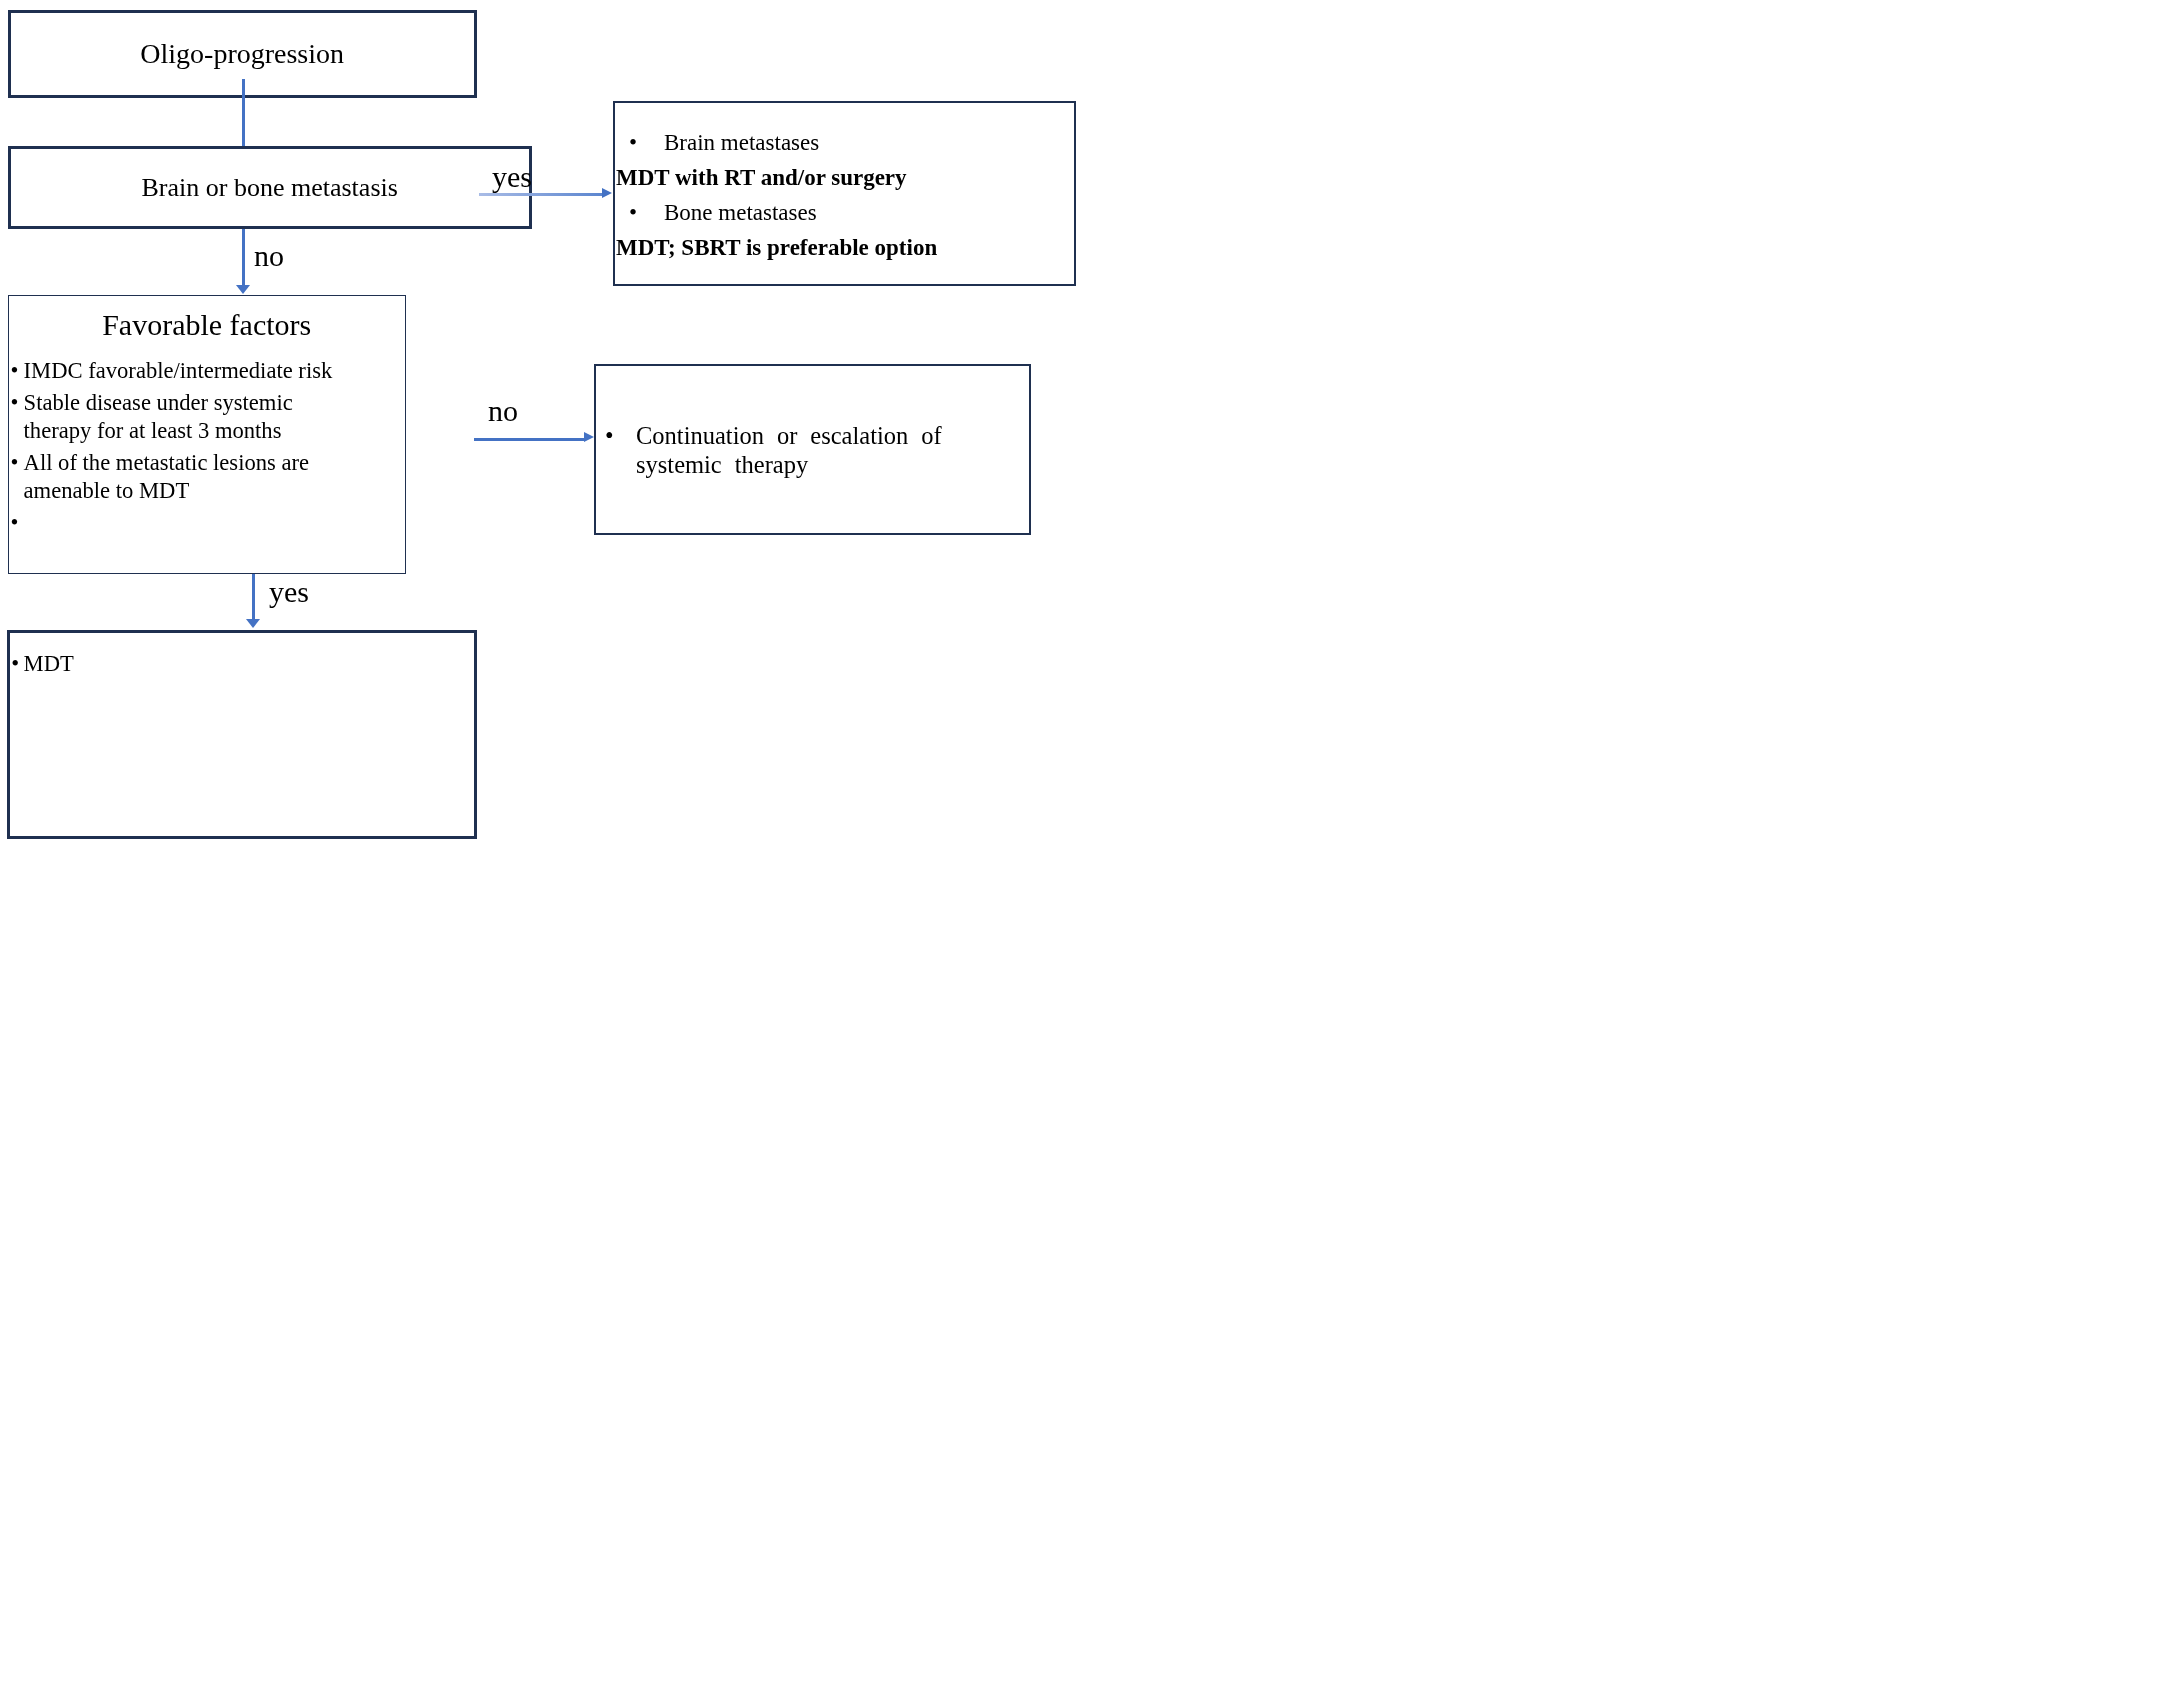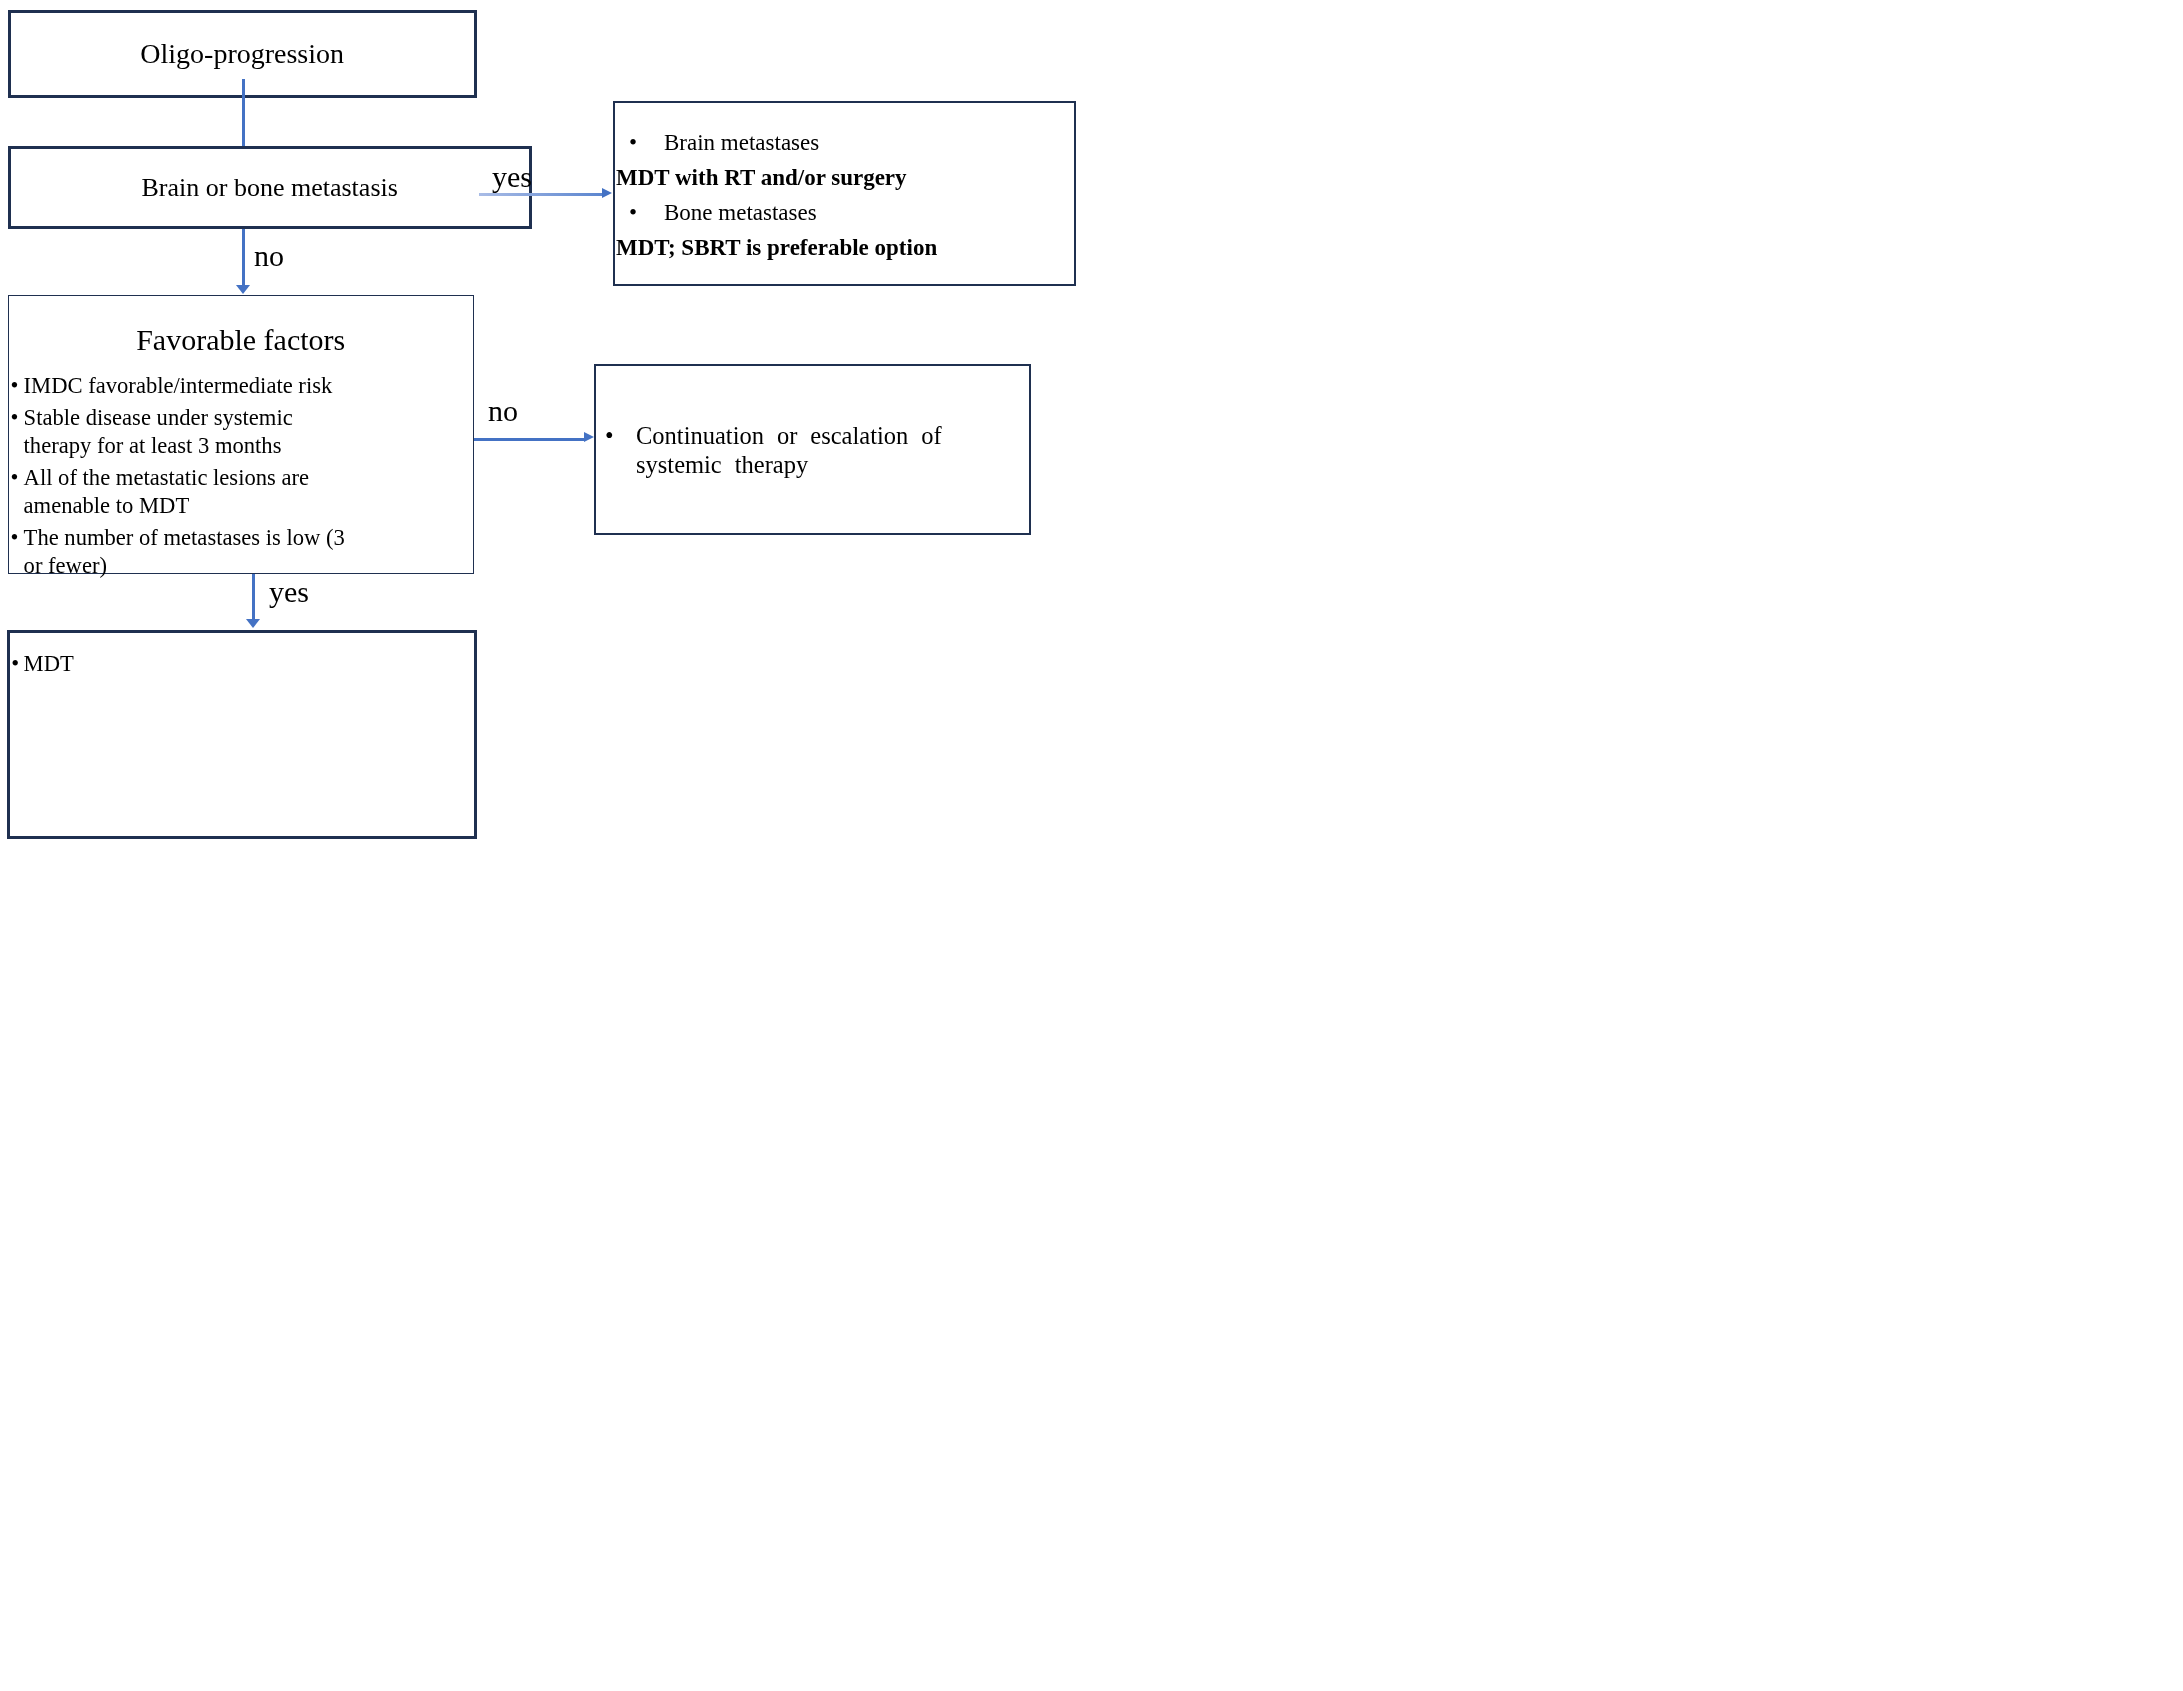--- a/index.html
+++ b/index.html
@@ -17,22 +17,22 @@
     background:#ffffff;
     border:3.2px solid var(--border);
   }
   
   .b1{left:7.7px;top:9.7px;width:469px;height:88px;
       display:flex;align-items:center;justify-content:center;
       font-size:28px;}
   .b2{left:7.7px;top:146px;width:524px;height:83px;
       display:flex;align-items:center;justify-content:center;
       font-size:26px;}
-  .b3{left:7.7px;top:295px;width:466px;height:279px;border-width:1.9px;
-      padding-top:26px;}
+  .b3{left:7.7px;top:295px;width:398px;height:279px;border-width:1.9px;
+      padding-top:11px;}
   .b3-title{text-align:center;font-size:30px;line-height:36px;margin-bottom:14px;}
   .b3-list{padding-left:1.9px;}
   .b3-item{display:flex;margin-bottom:3.9px;font-size:22.6px;}
   .b3-item .bl{flex:0 0 13px;line-height:28px;}
   .b3-item .itxt{white-space:pre-line;line-height:28px;}
   .b4{left:7px;top:630px;width:470px;height:209px;
       padding:15.5px 6.5px 0 1.3px;font-size:22.6px;}
   .b4-row{display:flex;line-height:30px;}
   .b4-row .bl{flex:0 0 12.3px;}
   .b4-note{white-space:pre-line;line-height:30px;}
@@ -124,22 +124,20 @@
         <div class="itxt">Stable disease under systemic
 therapy for at least 3 months</div>
       </div>
       <div class="b3-item">
         <span class="bl">•</span>
         <div class="itxt">All of the metastatic lesions are
 amenable to MDT</div>
       </div>
       <div class="b3-item">
         <span class="bl">•</span>
-        <div class="itxt">The number of metastases is low (3
-or fewer)</div>
       </div>
     </div>
   </div>
 
   <div class="branch-label no2-label">no</div>
   <div class="hline no2-line"></div>
   <div class="head-right no2-head"></div>
 
   <div class="box mr">
     <div class="mr-row">

